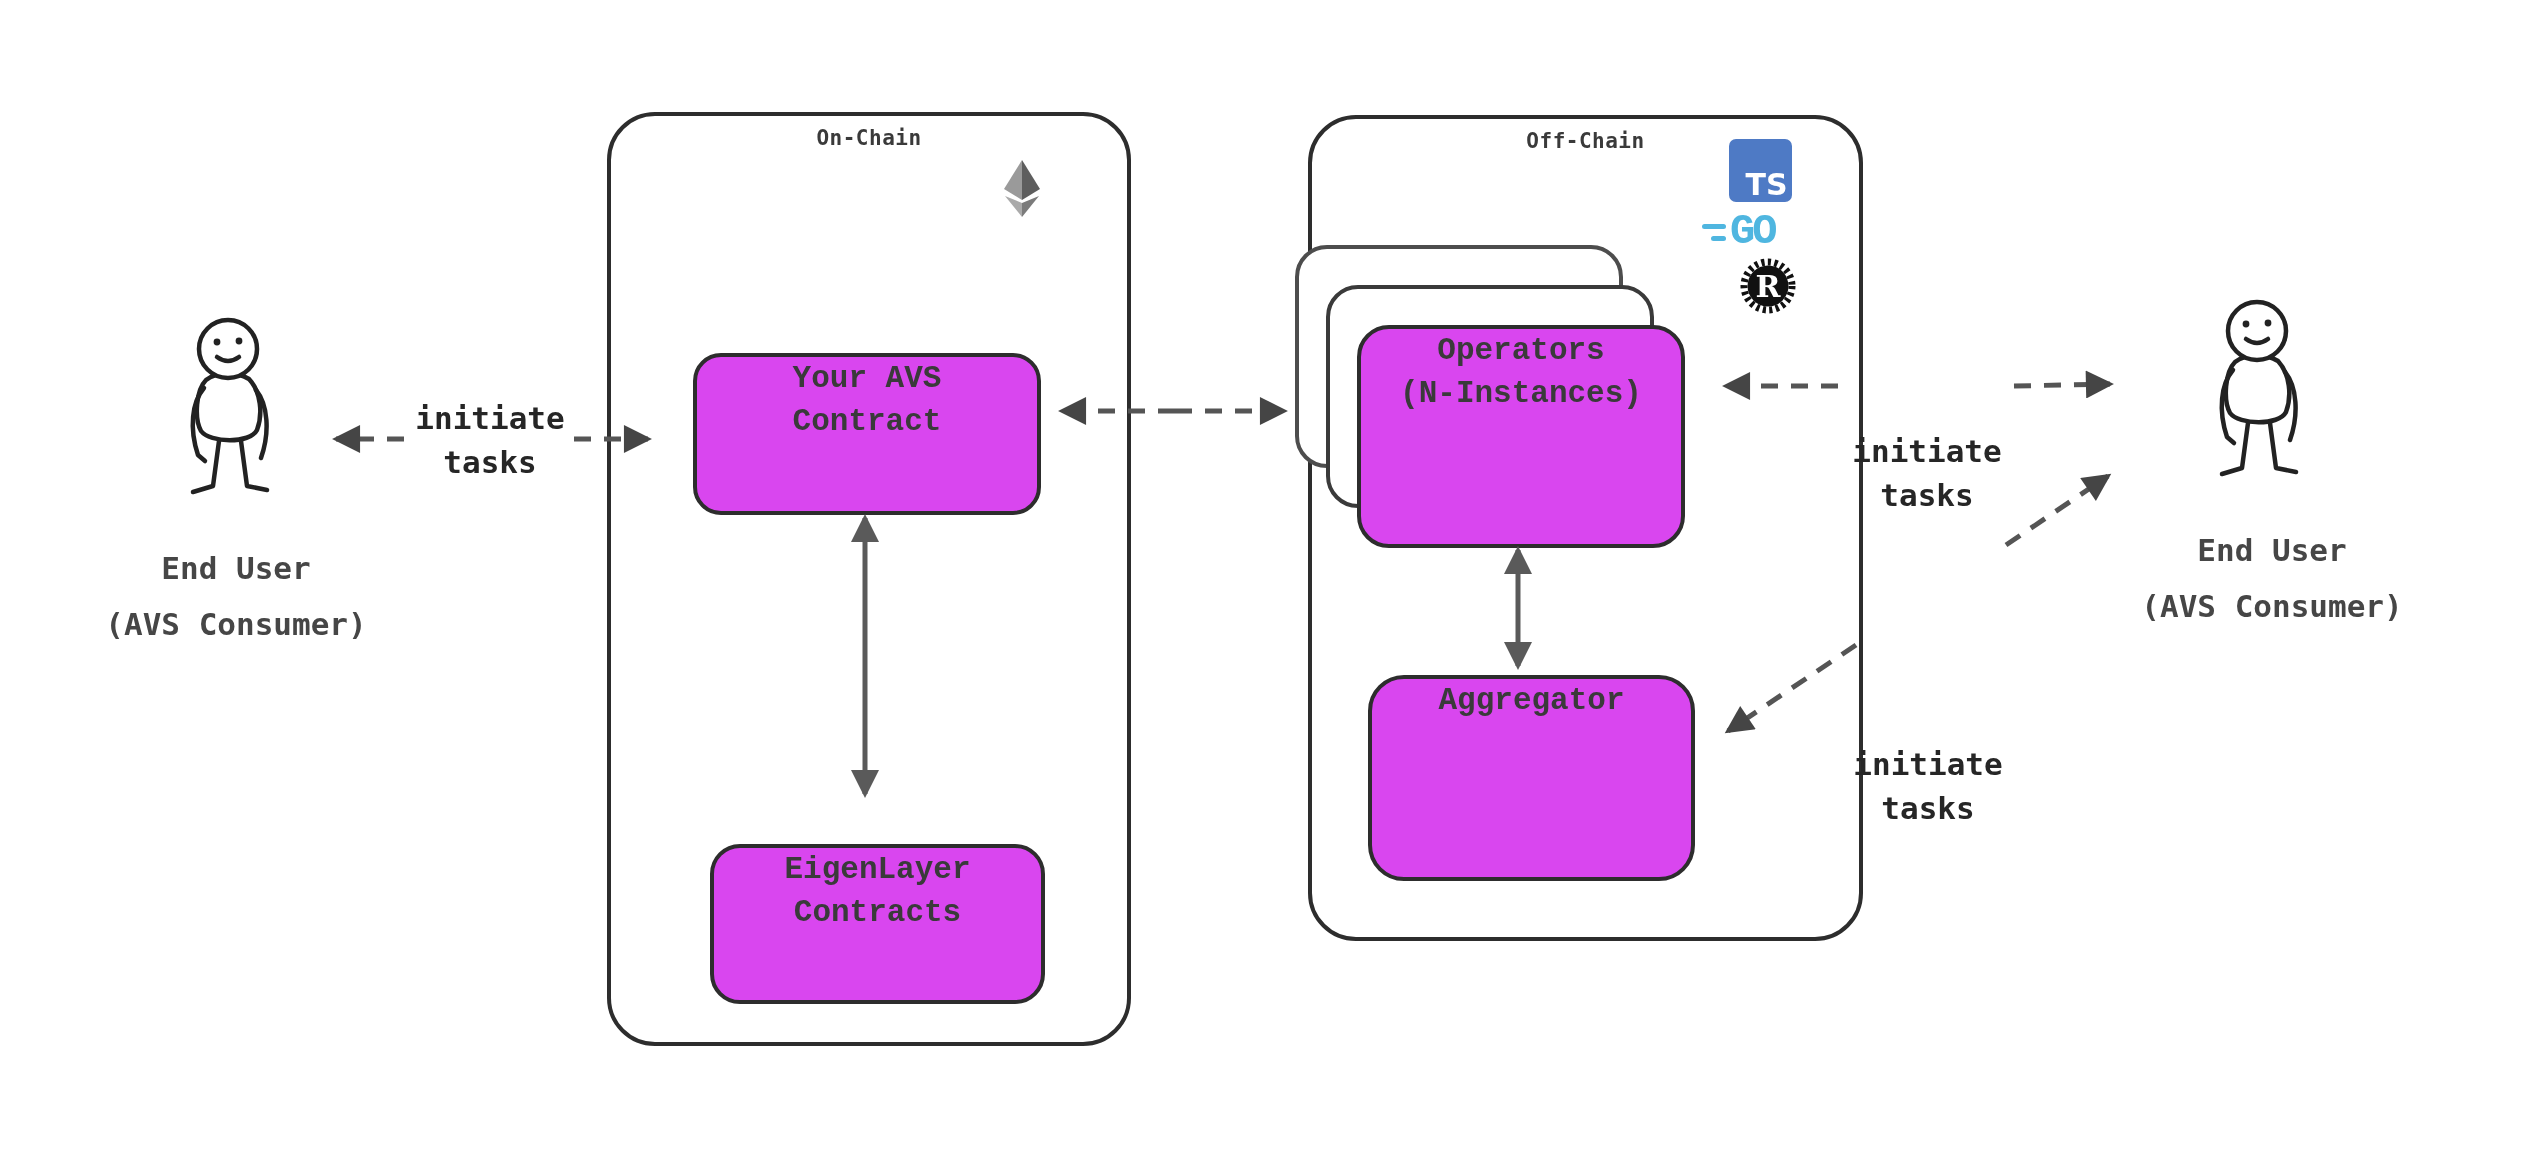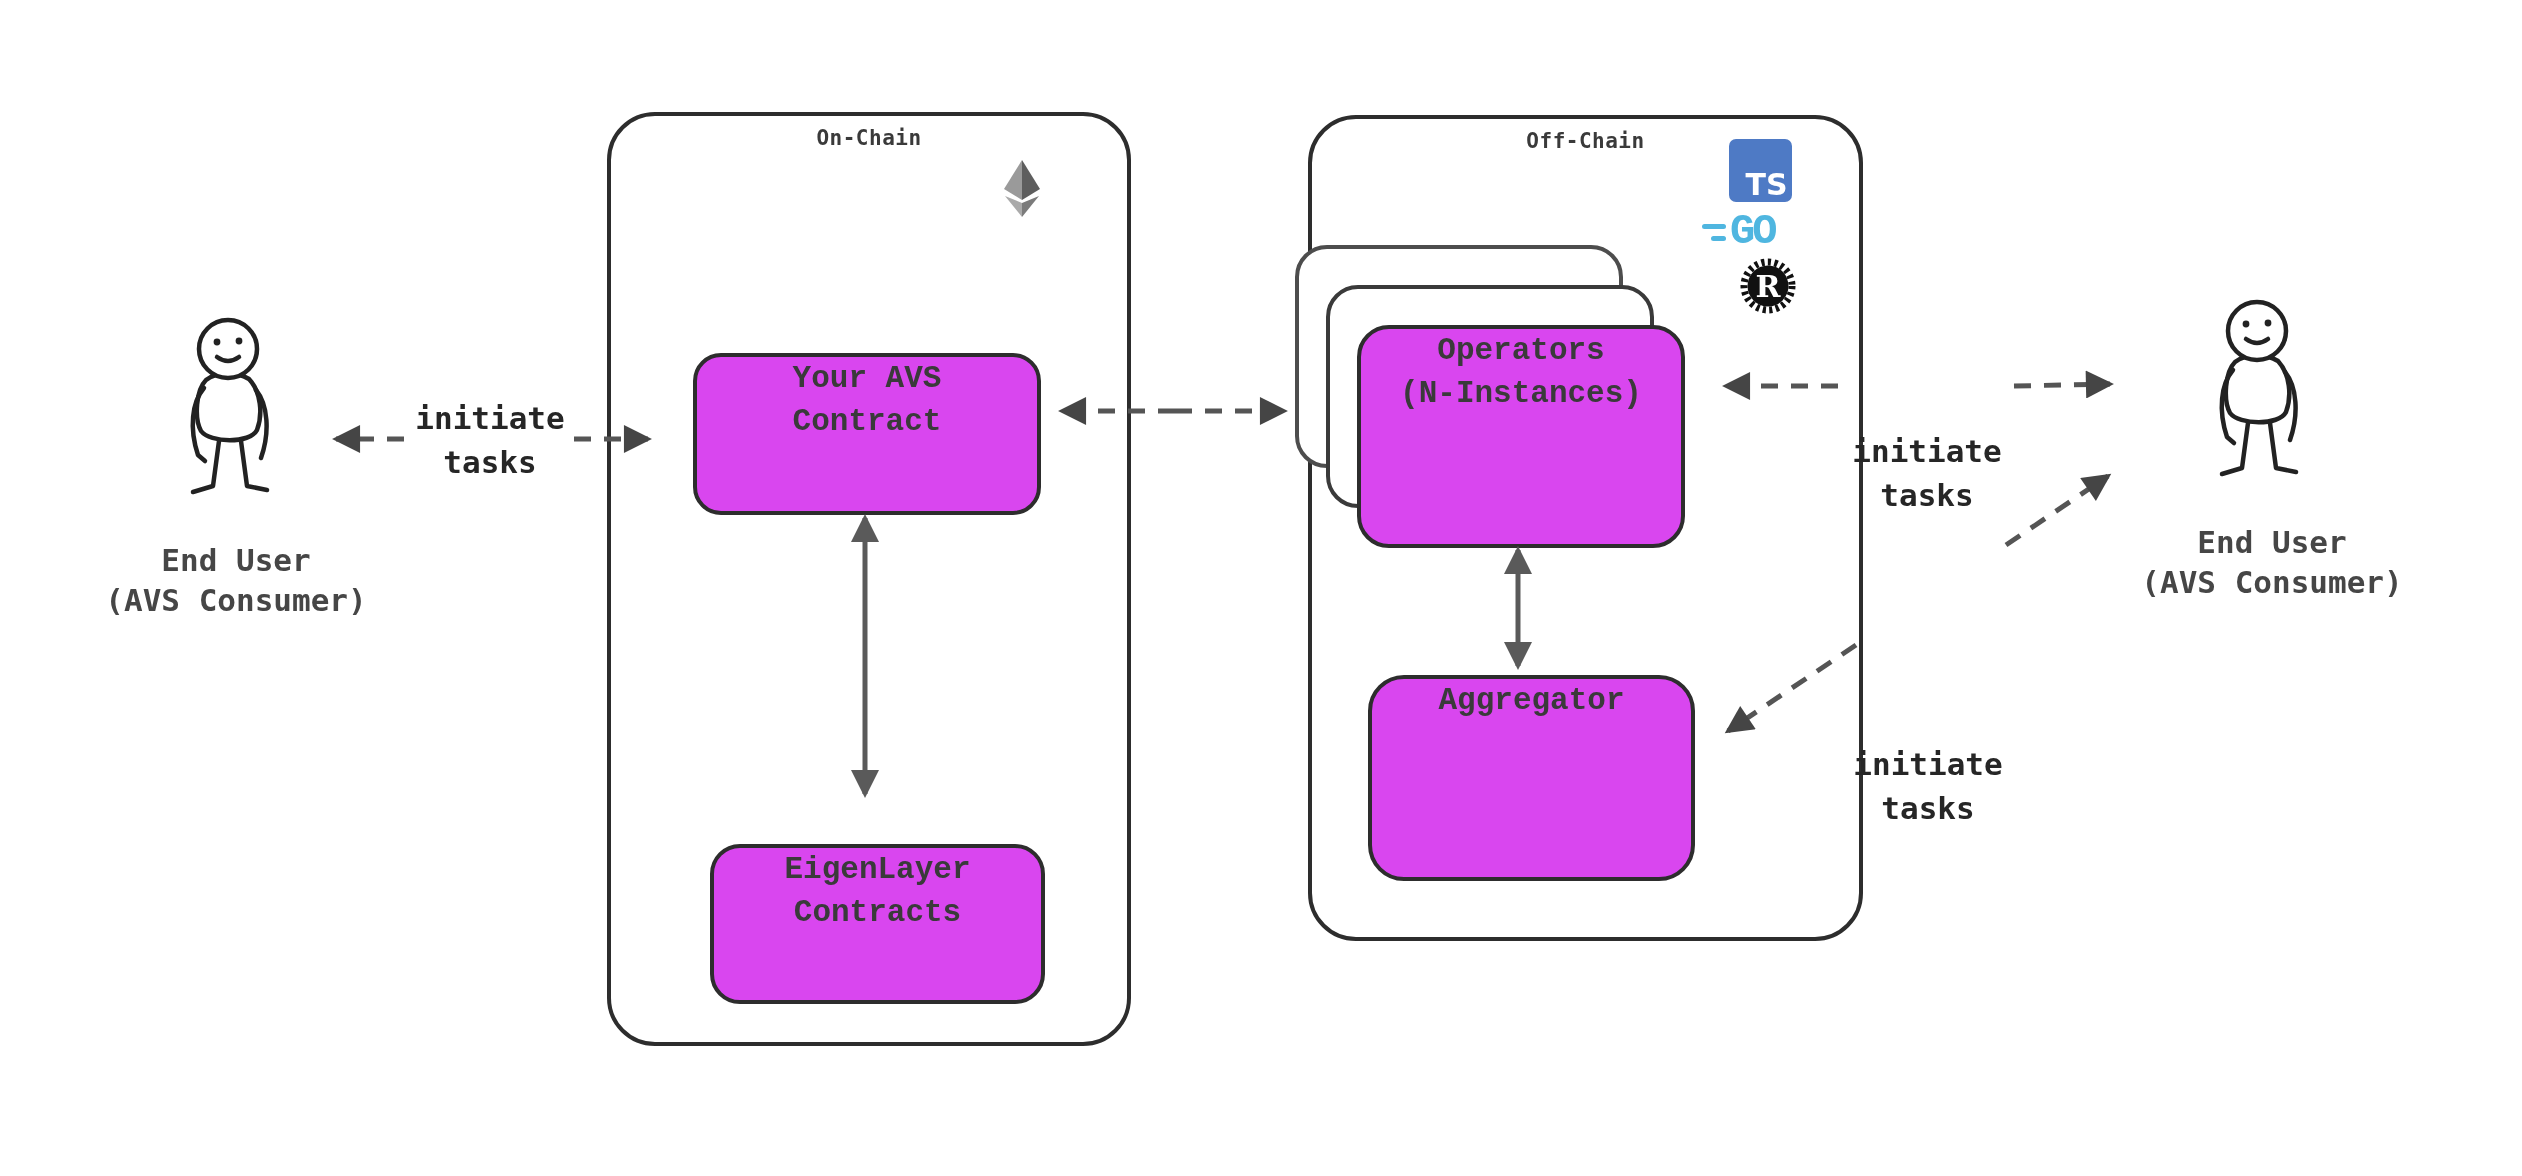--- a/index.html
+++ b/index.html
@@ -28,21 +28,21 @@
         display:flex;justify-content:center;text-align:center;font-family:Liberation Mono, monospace;}
   .node-label{font-size:31px;font-weight:bold;color:var(--text-mid);line-height:43px;white-space:pre-line;}
 
   .card{position:absolute;border:4px solid var(--outline);border-radius:32px;background:#ffffff;}
   .card.back{border-color:#4d4d4d;}
   .card.mid{border-color:#3a3a3a;}
 
   
   .free-label{position:absolute;text-align:center;white-space:pre-line;font-weight:bold;}
   .edge-label{font-size:31px;line-height:44px;color:var(--text-dark);}
-  .person-label{font-size:31px;line-height:40px;color:var(--text-soft);}
+  .person-label{font-size:31px;line-height:56px;color:var(--text-soft);}
 
   
   .ts-badge{position:absolute;left:1729px;top:139px;width:63px;height:63px;border-radius:7px;
     background:var(--ts-blue);display:flex;align-items:flex-end;justify-content:center;
     padding-left:12px;padding-top:8px;box-sizing:border-box;}
   .ts-badge span{font-family:"DejaVu Sans", sans-serif;font-weight:bold;font-size:30px;color:#ffffff;}
   .go-badge{position:absolute;left:1702px;top:208px;height:48px;display:flex;align-items:center;}
   .go-lines{display:flex;flex-direction:column;align-items:flex-end;gap:7px;margin-right:4px;}
   .go-lines i{display:block;height:5px;background:var(--go-blue);border-radius:3px;}
   .go-lines i:nth-child(1){width:24px;}

